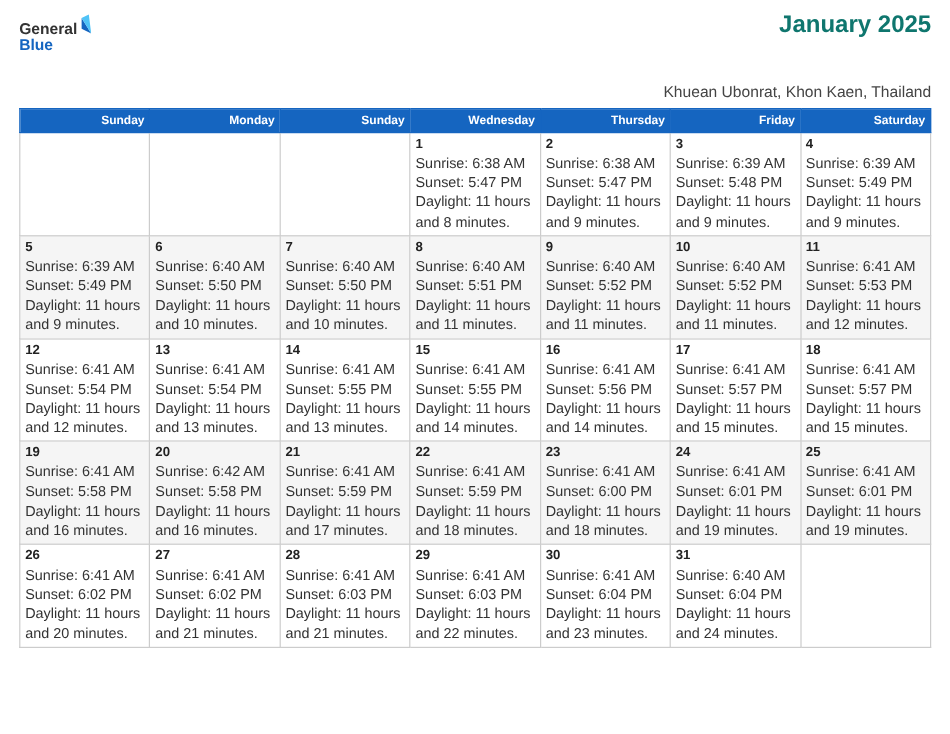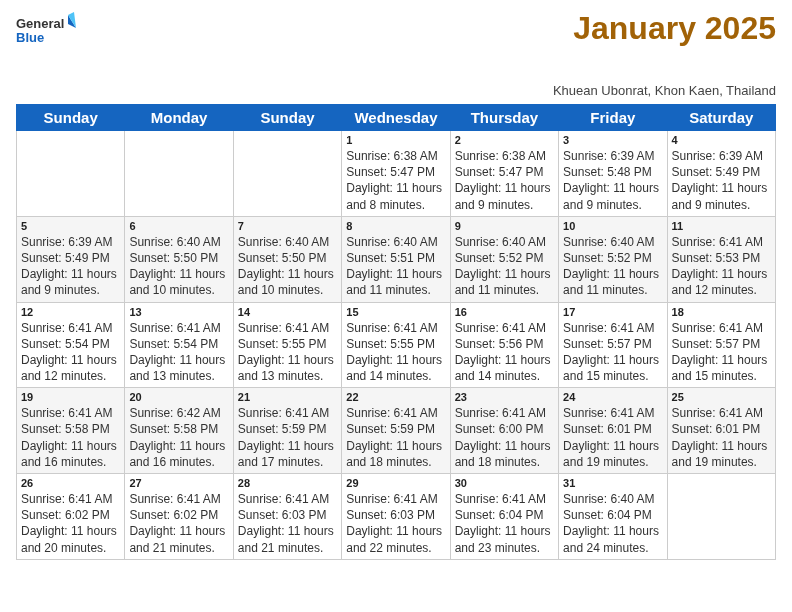--- a/index.html
+++ b/index.html
@@ -23,41 +23,41 @@
       margin-bottom: 6px;
     }
     .logo-area {
       display: flex;
       align-items: flex-end;
     }
     .title-area {
       text-align: right;
     }
     .cal-title {
-      font-size: 32px;
+      font-size: 20px;
       font-weight: bold;
-      color: #a16207;
+      color: #0f766e;
     }
     .cal-subtitle {
       font-size: 13px;
       color: #444;
       margin-top: 36px;
     }
     table {
       width: 100%;
       border-collapse: collapse;
       table-layout: fixed;
     }
     thead tr th {
       background: #1565c0;
       color: #fff;
-      font-size: 15px;
+      font-size: 10px;
       font-weight: bold;
       padding: 4px 4px;
-      text-align: center;
+      text-align: right;
       border: 1px solid #1565c0;
     }
     tbody tr td {
       border: 1px solid #ccc;
       vertical-align: top;
       padding: 3px 4px;
       font-size: 9.2px;
       color: #222;
       height: 82px;
       background: #fff;

